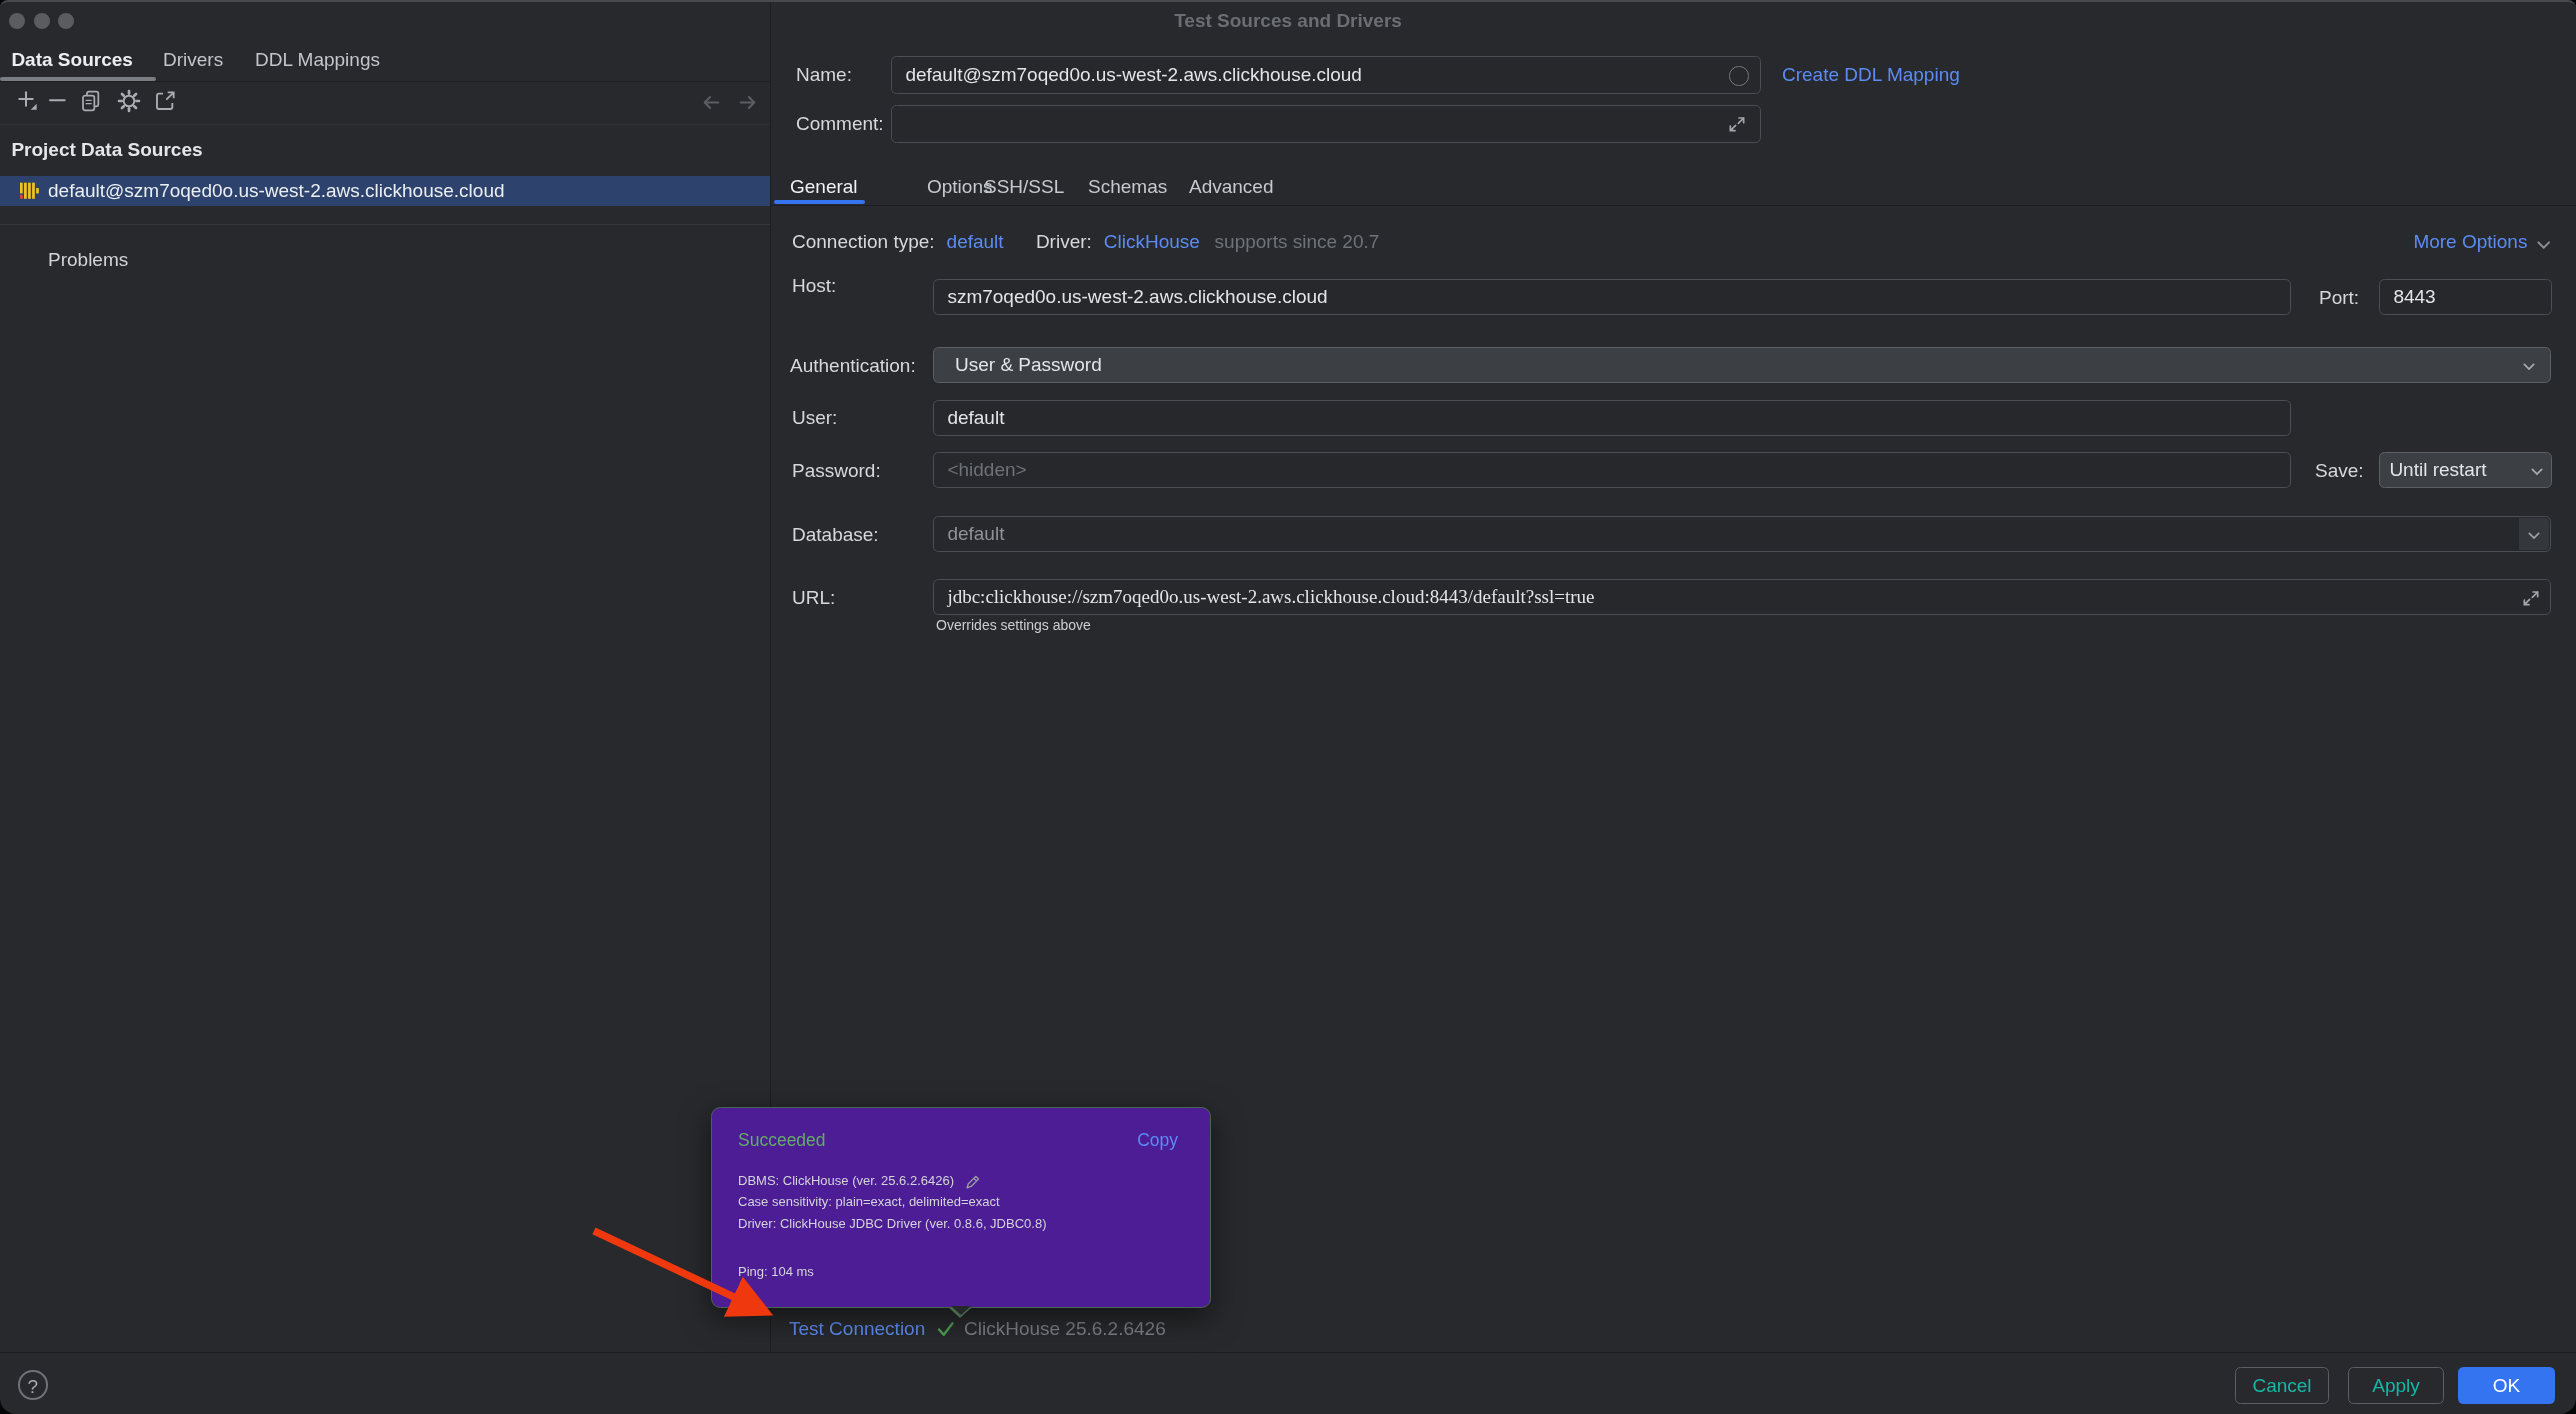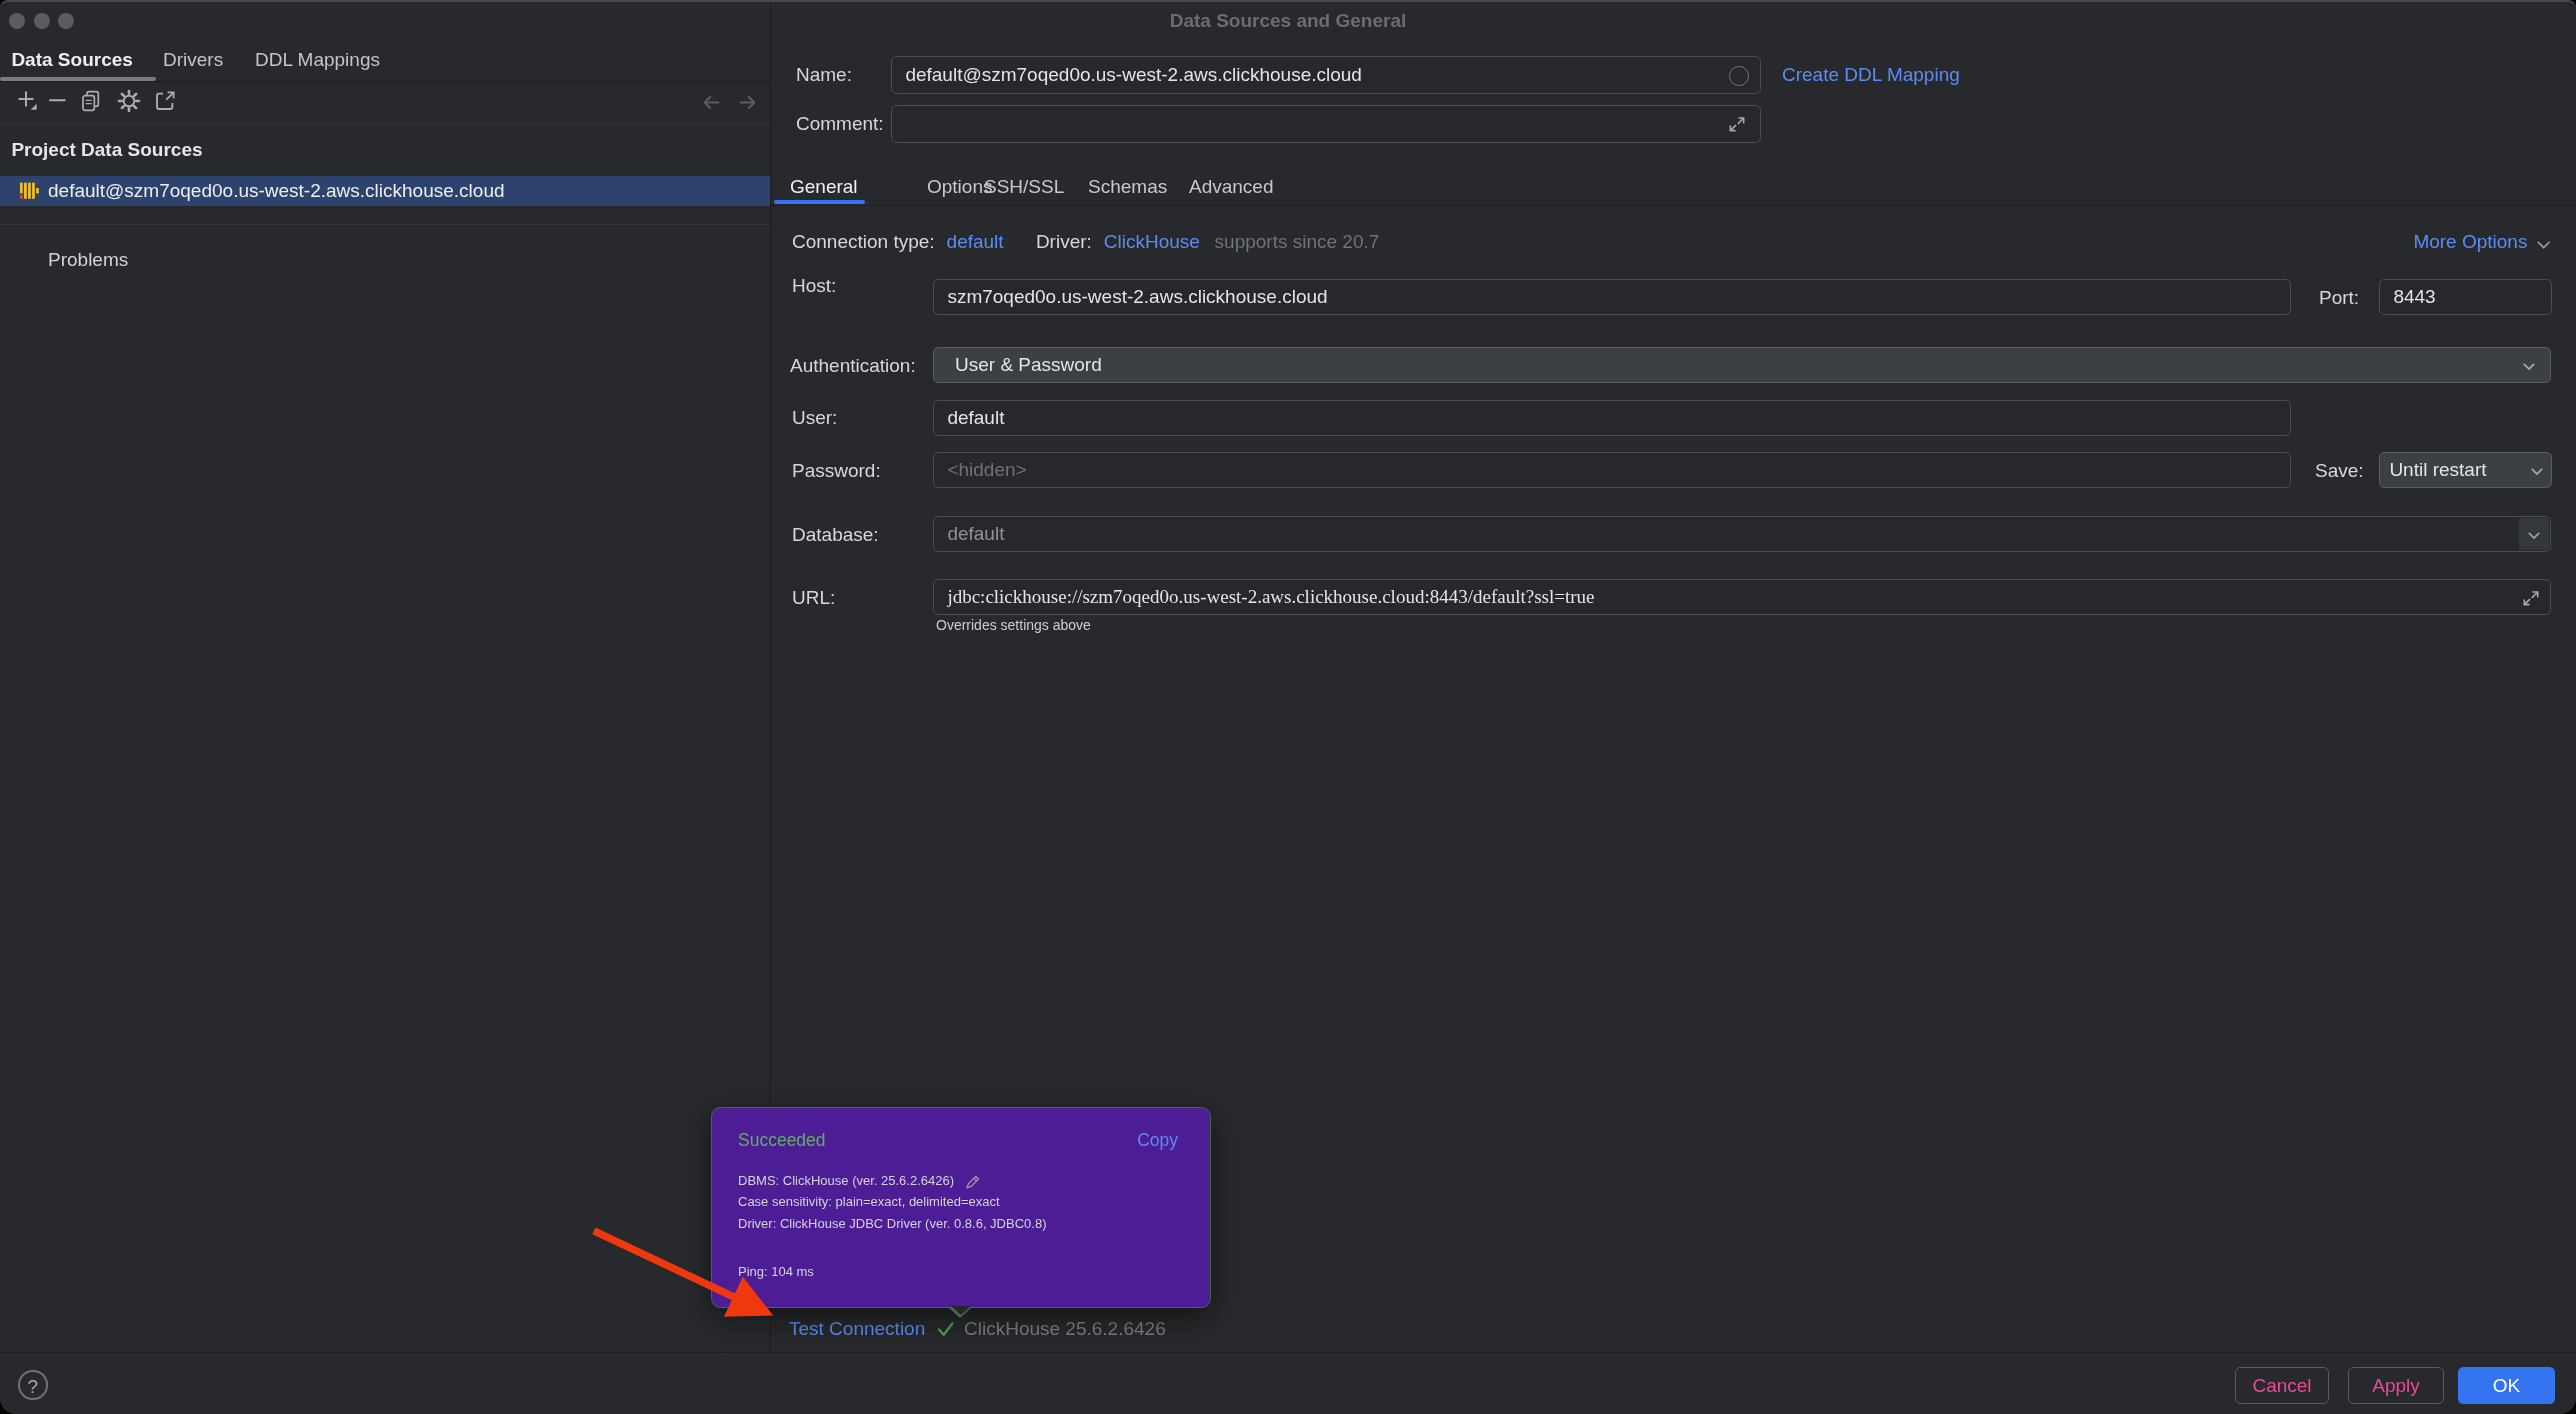--- a/index.html
+++ b/index.html
@@ -19,41 +19,41 @@
           color:#e3e5e9;font-size:19px;display:flex;align-items:center;padding:0 21px;
           box-sizing:border-box;height:36px;}
   .divider{position:absolute;background:#1d1e20;}
   .tab{position:absolute;font-size:19px;line-height:24px;color:#c6c9cd;white-space:nowrap;}
   .tab.sel{color:#f0f1f3;}
   .ltab{position:absolute;font-size:19px;line-height:27px;color:#c2c5c9;white-space:nowrap;}
   .ltab.sel{color:#eceef1;font-weight:bold;}
   .traffic{position:absolute;width:16px;height:16px;border-radius:50%;background:#5a5c5f;top:10.7px;}
   .btn{position:absolute;height:37px;box-sizing:border-box;border-radius:5.4px;font-size:19px;
        font-family:"Liberation Sans",sans-serif;background:transparent;border:1.3px solid #5a5d63;
-       color:#ec4899;top:1365px;}
+       color:#14b8a6;top:1365px;}
   .btn.primary{background:#3574f0;border:none;color:#ffffff;}
   .popup{position:absolute;left:711px;top:1105px;width:500px;height:201px;background:#4c1d95;
          border:1.3px solid #47664d;border-radius:9.4px;box-sizing:border-box;z-index:50;
          box-shadow:0 9.4px 29.5px rgba(0,0,0,0.5);padding-left:16px;}
   .popup .ptr-out{position:absolute;left:236px;bottom:-11.4px;width:0;height:0;
          border-left:12.8px solid transparent;border-right:12.8px solid transparent;border-top:11.4px solid #47664d;}
   .popup .ptr-in{position:absolute;left:239px;bottom:-8px;width:0;height:0;
          border-left:10px solid transparent;border-right:10px solid transparent;border-top:9.4px solid #25282a;}
   .pline{position:absolute;left:26px;font-size:13px;line-height:21.5px;color:#d3d5d9;white-space:nowrap;}
   .icon{display:inline-block;vertical-align:middle;}
 </style>
 </head>
 <body>
 
 <div class="window">
 
   <div class="traffic" style="left:9.4px;"></div>
   <div class="traffic" style="left:34px;"></div>
   <div class="traffic" style="left:58px;"></div>
-  <div class="abs" style="left:0;top:8px;width:2576px;text-align:center;font-size:19px;font-weight:bold;color:#6a6d72;">Data Sources and General</div>
+  <div class="abs" style="left:0;top:8px;width:2576px;text-align:center;font-size:19px;font-weight:bold;color:#6a6d72;">Test Sources and Drivers</div>
 
   <div class="ltab sel" style="left:11.4px;top:44px;">Data Sources</div>
   <div class="ltab" style="left:163px;top:44px;">Drivers</div>
   <div class="ltab" style="left:255px;top:44px;">DDL Mappings</div>
   <div class="abs" style="left:0;top:75px;width:156px;height:4px;background:#797c81;border-radius:2px;"></div>
   <div class="divider" style="left:0;top:79px;width:771px;height:1.3px;"></div>
 
   <svg class="abs" style="left:16px;top:87px;" width="24" height="24" viewBox="0 0 36 36">
     <g stroke="#a9acb1" stroke-width="3" stroke-linecap="round" fill="none">
       <line x1="15" y1="5" x2="15" y2="25"></line>

